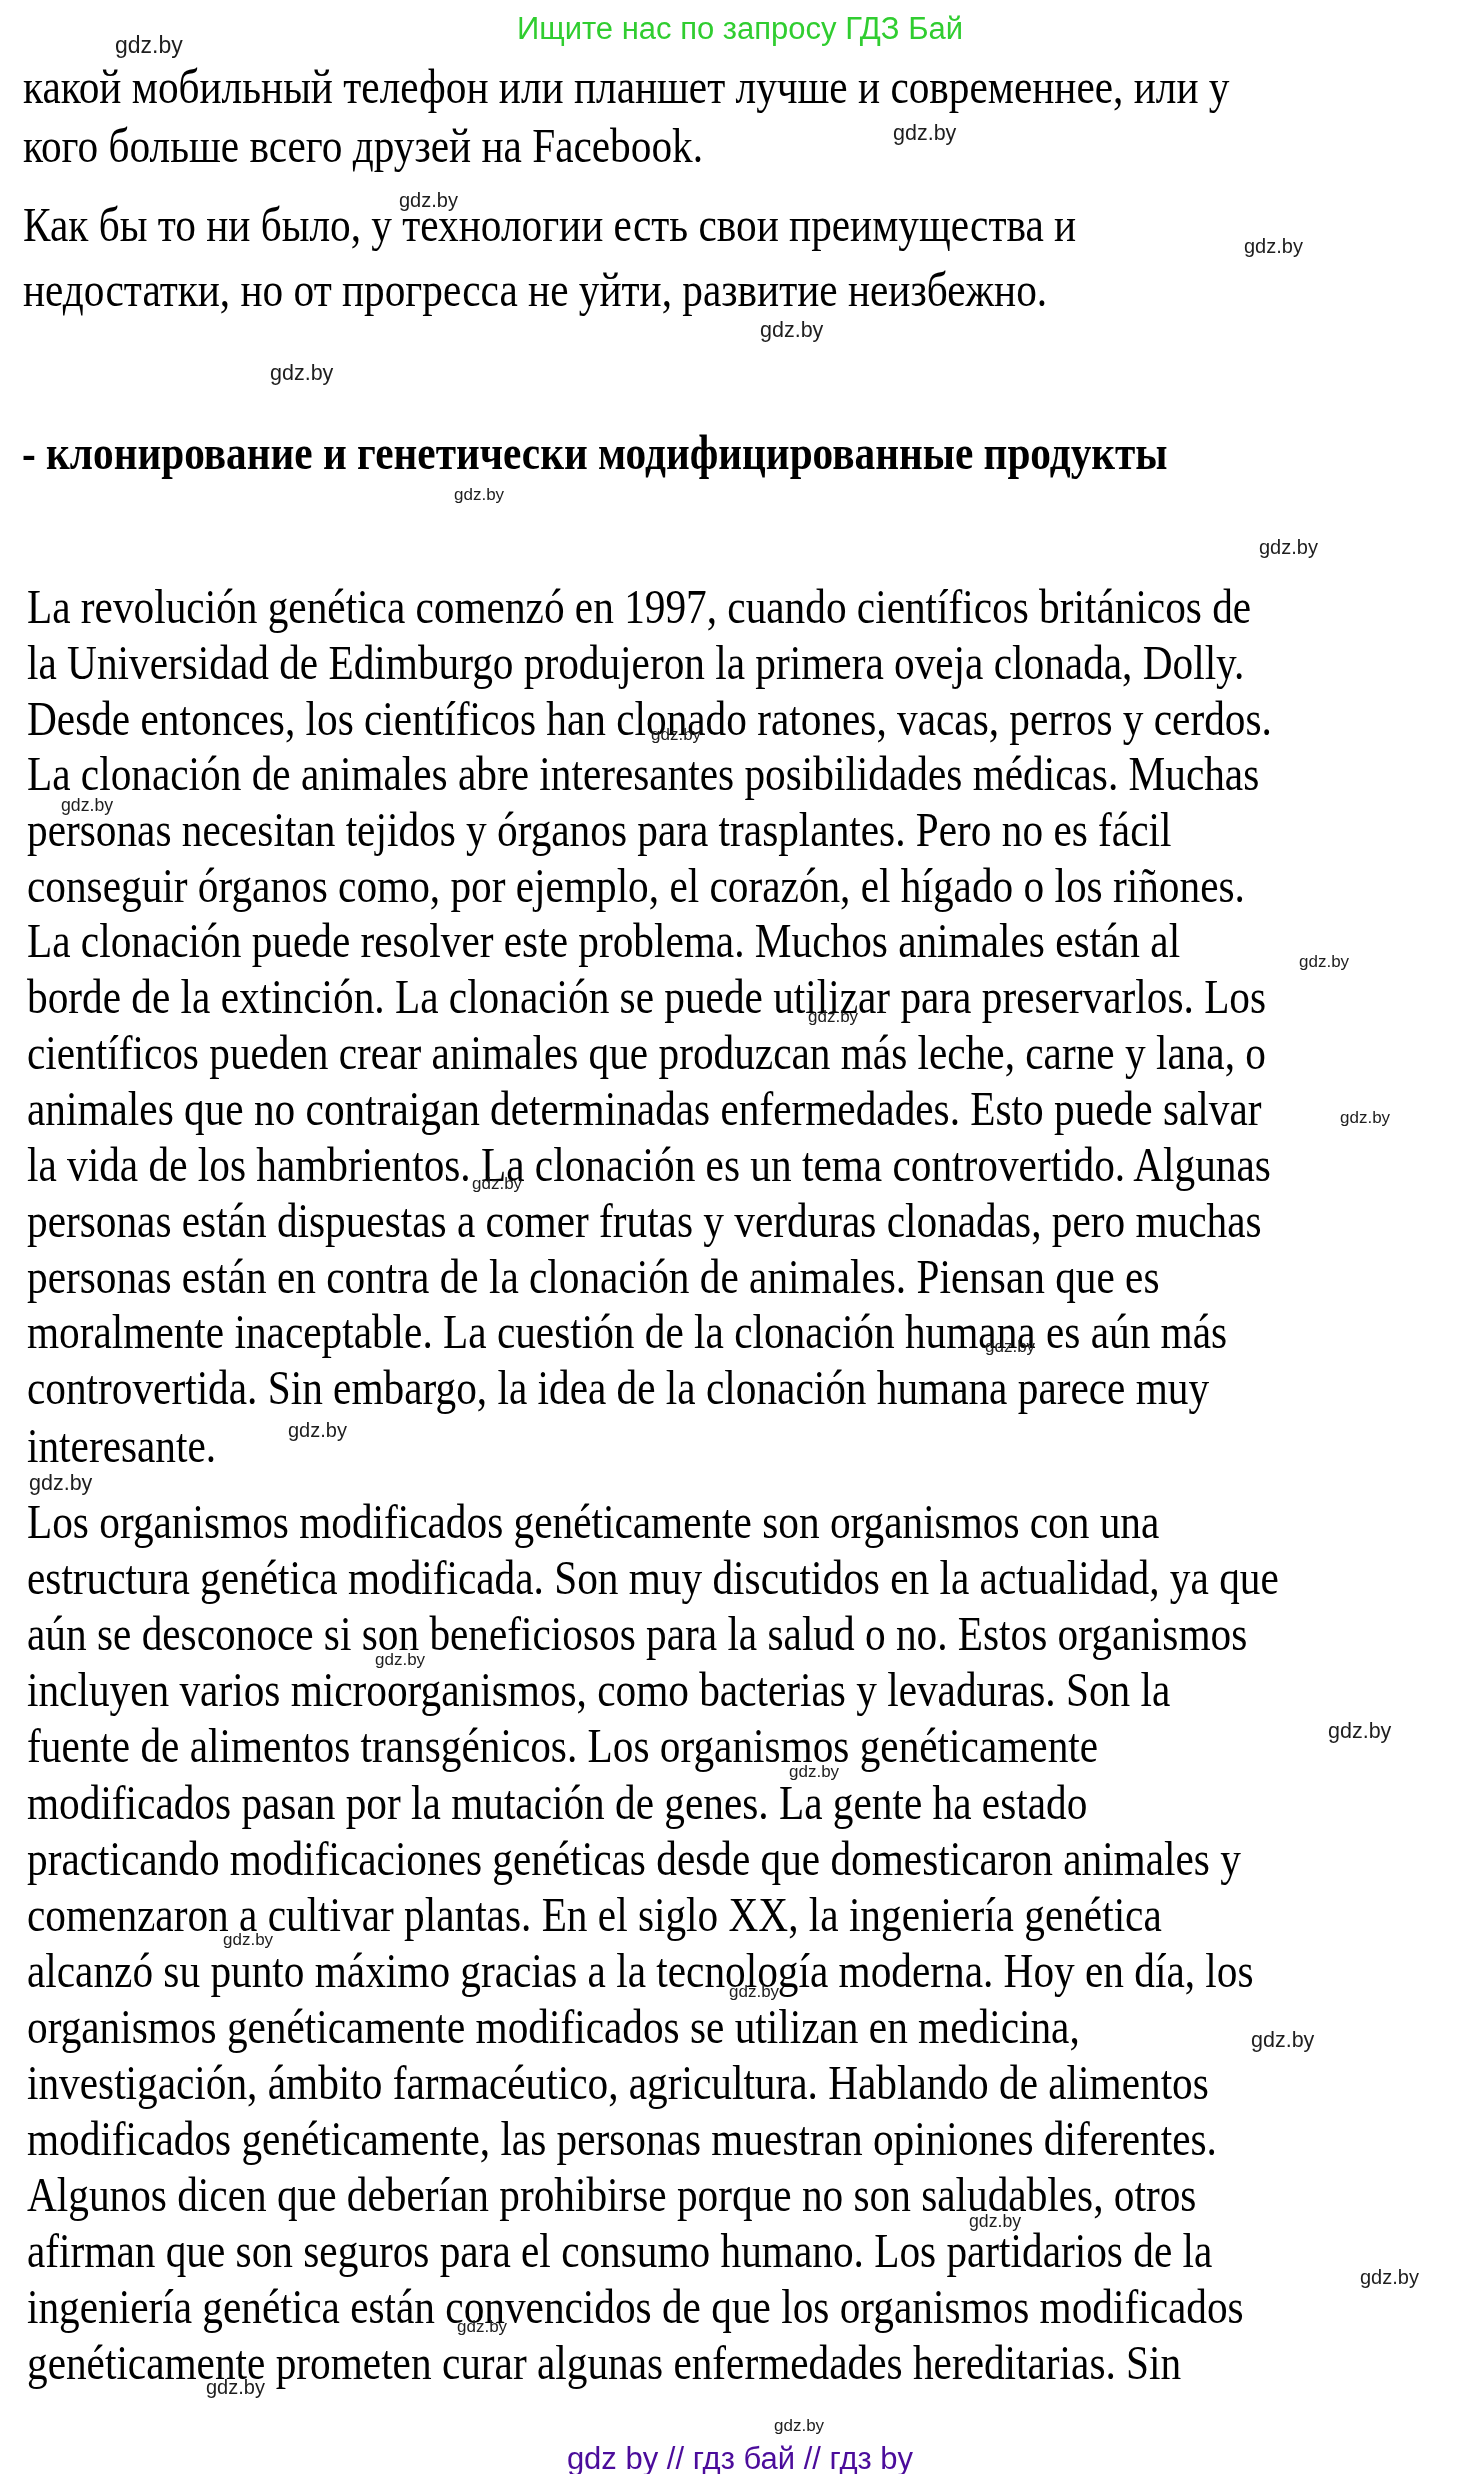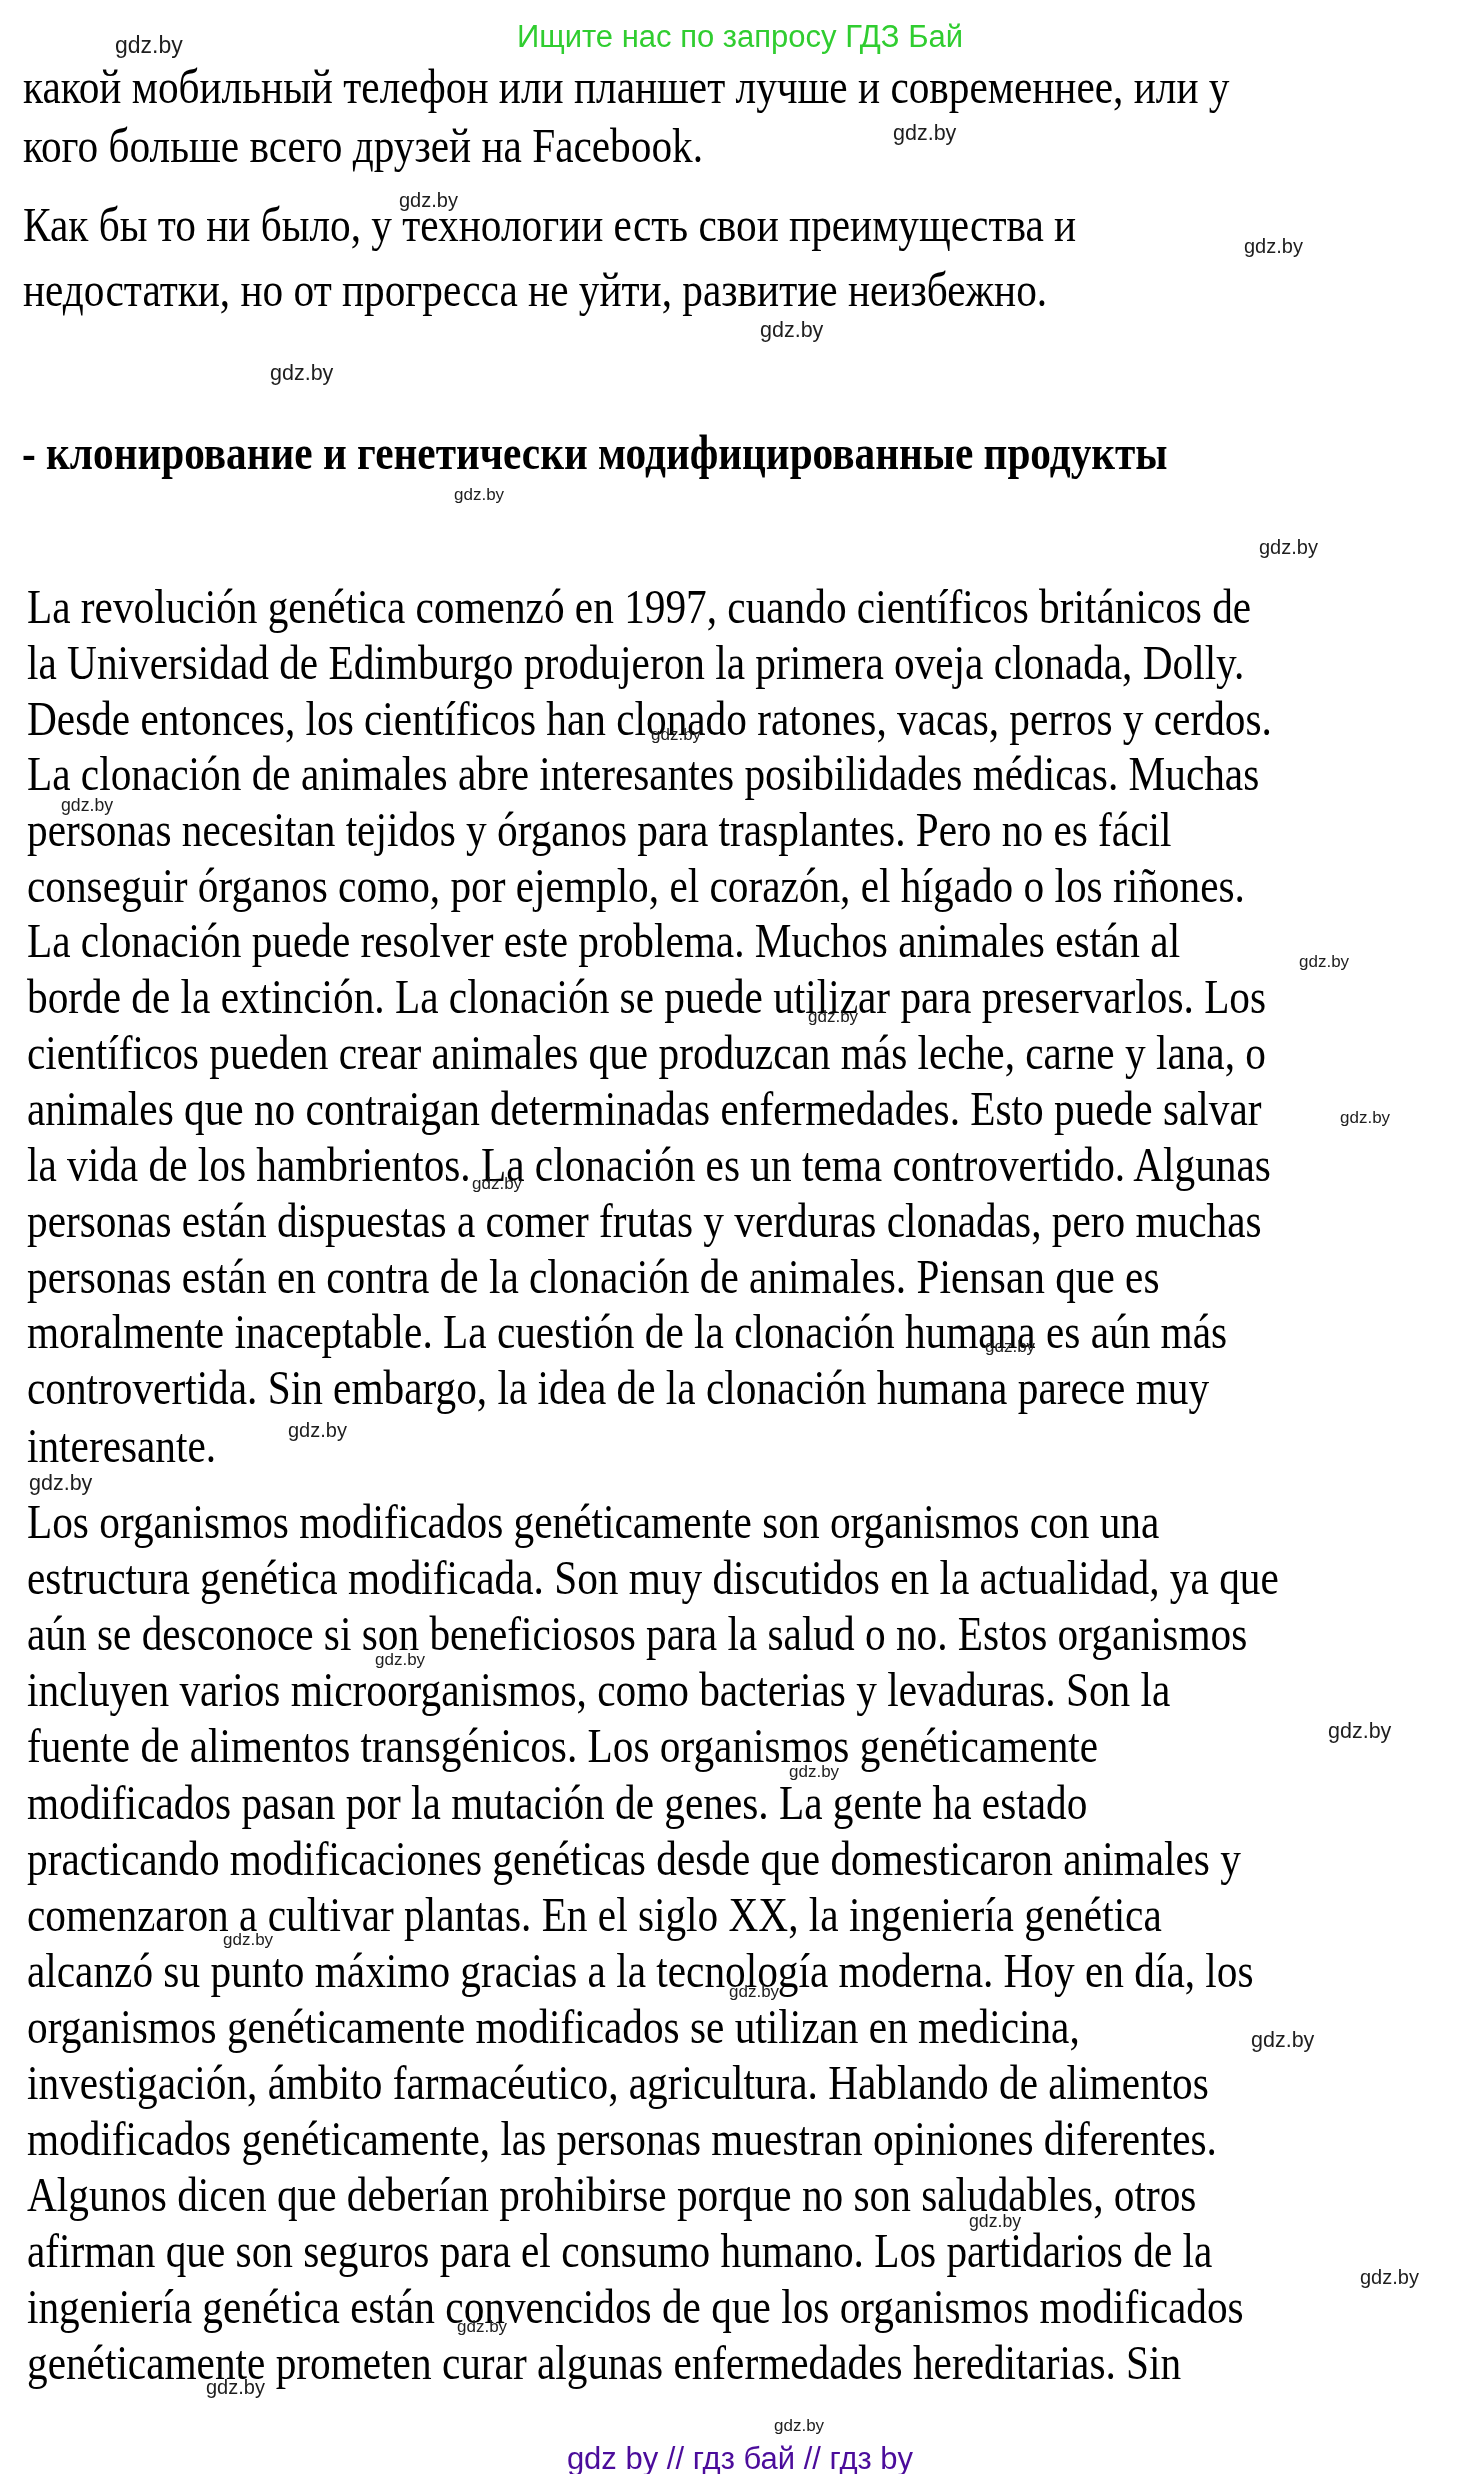--- a/index.html
+++ b/index.html
@@ -29,21 +29,21 @@
   .wm{
     position:absolute;
     font-family:"Liberation Sans", sans-serif;
     color:#1e1e1e;
     white-space:nowrap;
   }
 </style>
 </head>
 <body>
 
-<div class="banner" style="top: 19px; color: rgb(48, 205, 48); font-size: 31px;">Ищите нас по запросу ГДЗ Бай</div>
+<div class="banner" style="top: 11px; color: rgb(48, 205, 48); font-size: 31px;">Ищите нас по запросу ГДЗ Бай</div>
 
 <div>
     <div class="t-line" style="top: 63px; left: 23px; font-size: 48px; line-height: 48px; color: rgb(0, 0, 0); transform: scaleX(0.86);">какой мобильный телефон или планшет лучше и современнее, или у</div>
     <div class="t-line" style="top: 122px; left: 23px; font-size: 48px; line-height: 48px; color: rgb(0, 0, 0); transform: scaleX(0.86);">кого больше всего друзей на Facebook.</div>
     <div class="t-line" style="top: 201px; left: 23px; font-size: 48px; line-height: 48px; color: rgb(0, 0, 0); transform: scaleX(0.86);">Как бы то ни было, у технологии есть свои преимущества и</div>
     <div class="t-line" style="top: 266px; left: 23px; font-size: 48px; line-height: 48px; color: rgb(0, 0, 0); transform: scaleX(0.86);">недостатки, но от прогресса не уйти, развитие неизбежно.</div>
     <div class="t-line bold" style="top: 429px; left: 21.5px; font-size: 48px; line-height: 48px; color: rgb(0, 0, 0); transform: scaleX(0.86);">- клонирование и генетически модифицированные продукты</div>
     <div class="t-line" style="top: 583px; left: 27px; font-size: 48px; line-height: 48px; color: rgb(0, 0, 0); transform: scaleX(0.86);">La revolución genética comenzó en 1997, cuando científicos británicos de</div>
     <div class="t-line" style="top: 639px; left: 27px; font-size: 48px; line-height: 48px; color: rgb(0, 0, 0); transform: scaleX(0.86);">la Universidad de Edimburgo produjeron la primera oveja clonada, Dolly.</div>
     <div class="t-line" style="top: 695px; left: 27px; font-size: 48px; line-height: 48px; color: rgb(0, 0, 0); transform: scaleX(0.86);">Desde entonces, los científicos han clonado ratones, vacas, perros y cerdos.</div>

